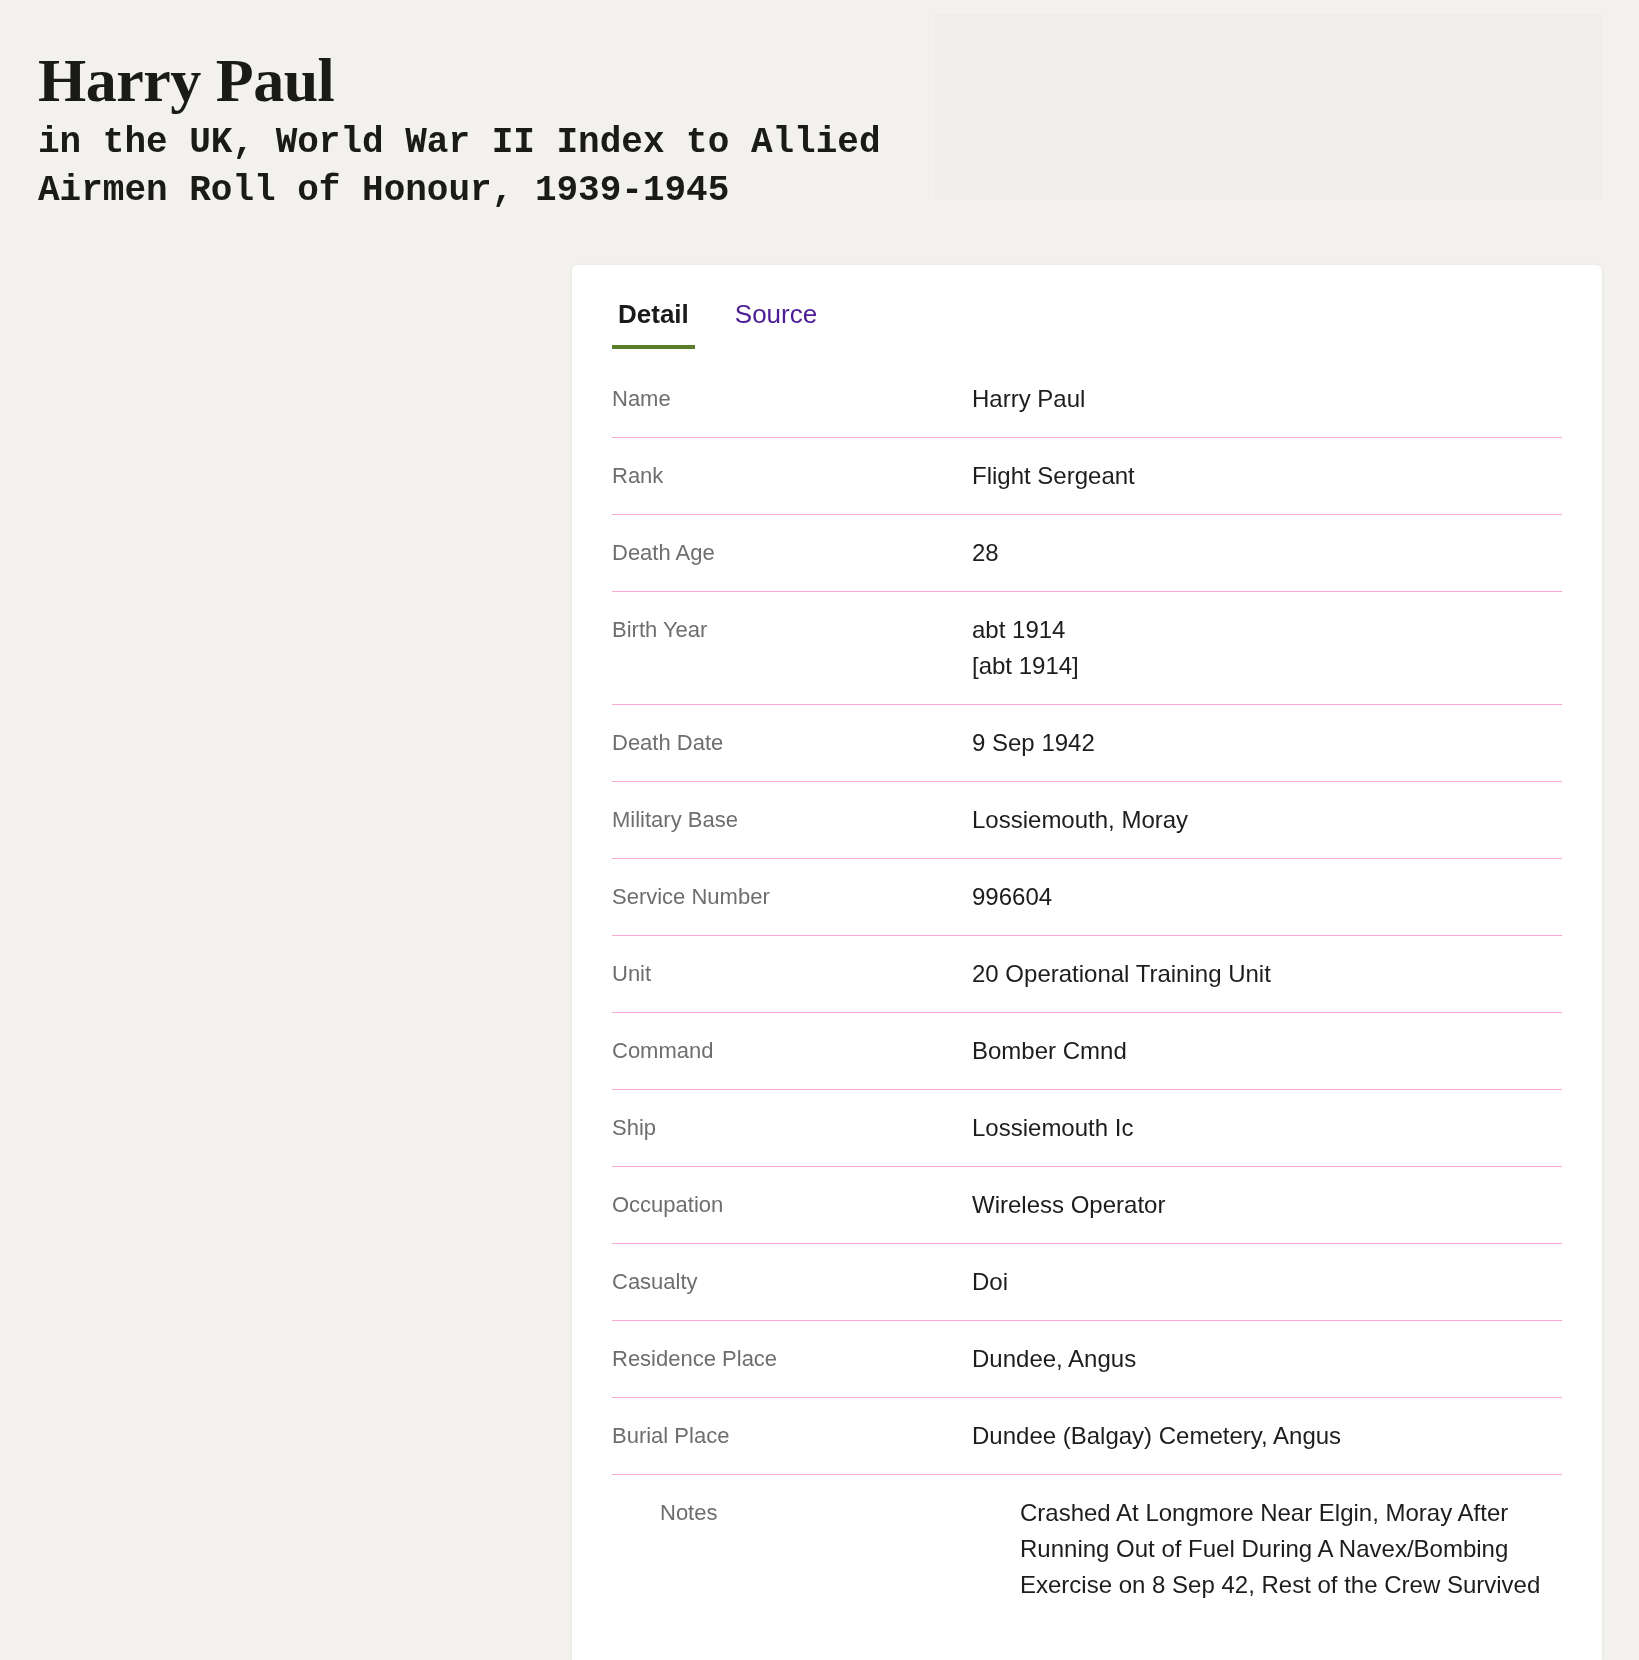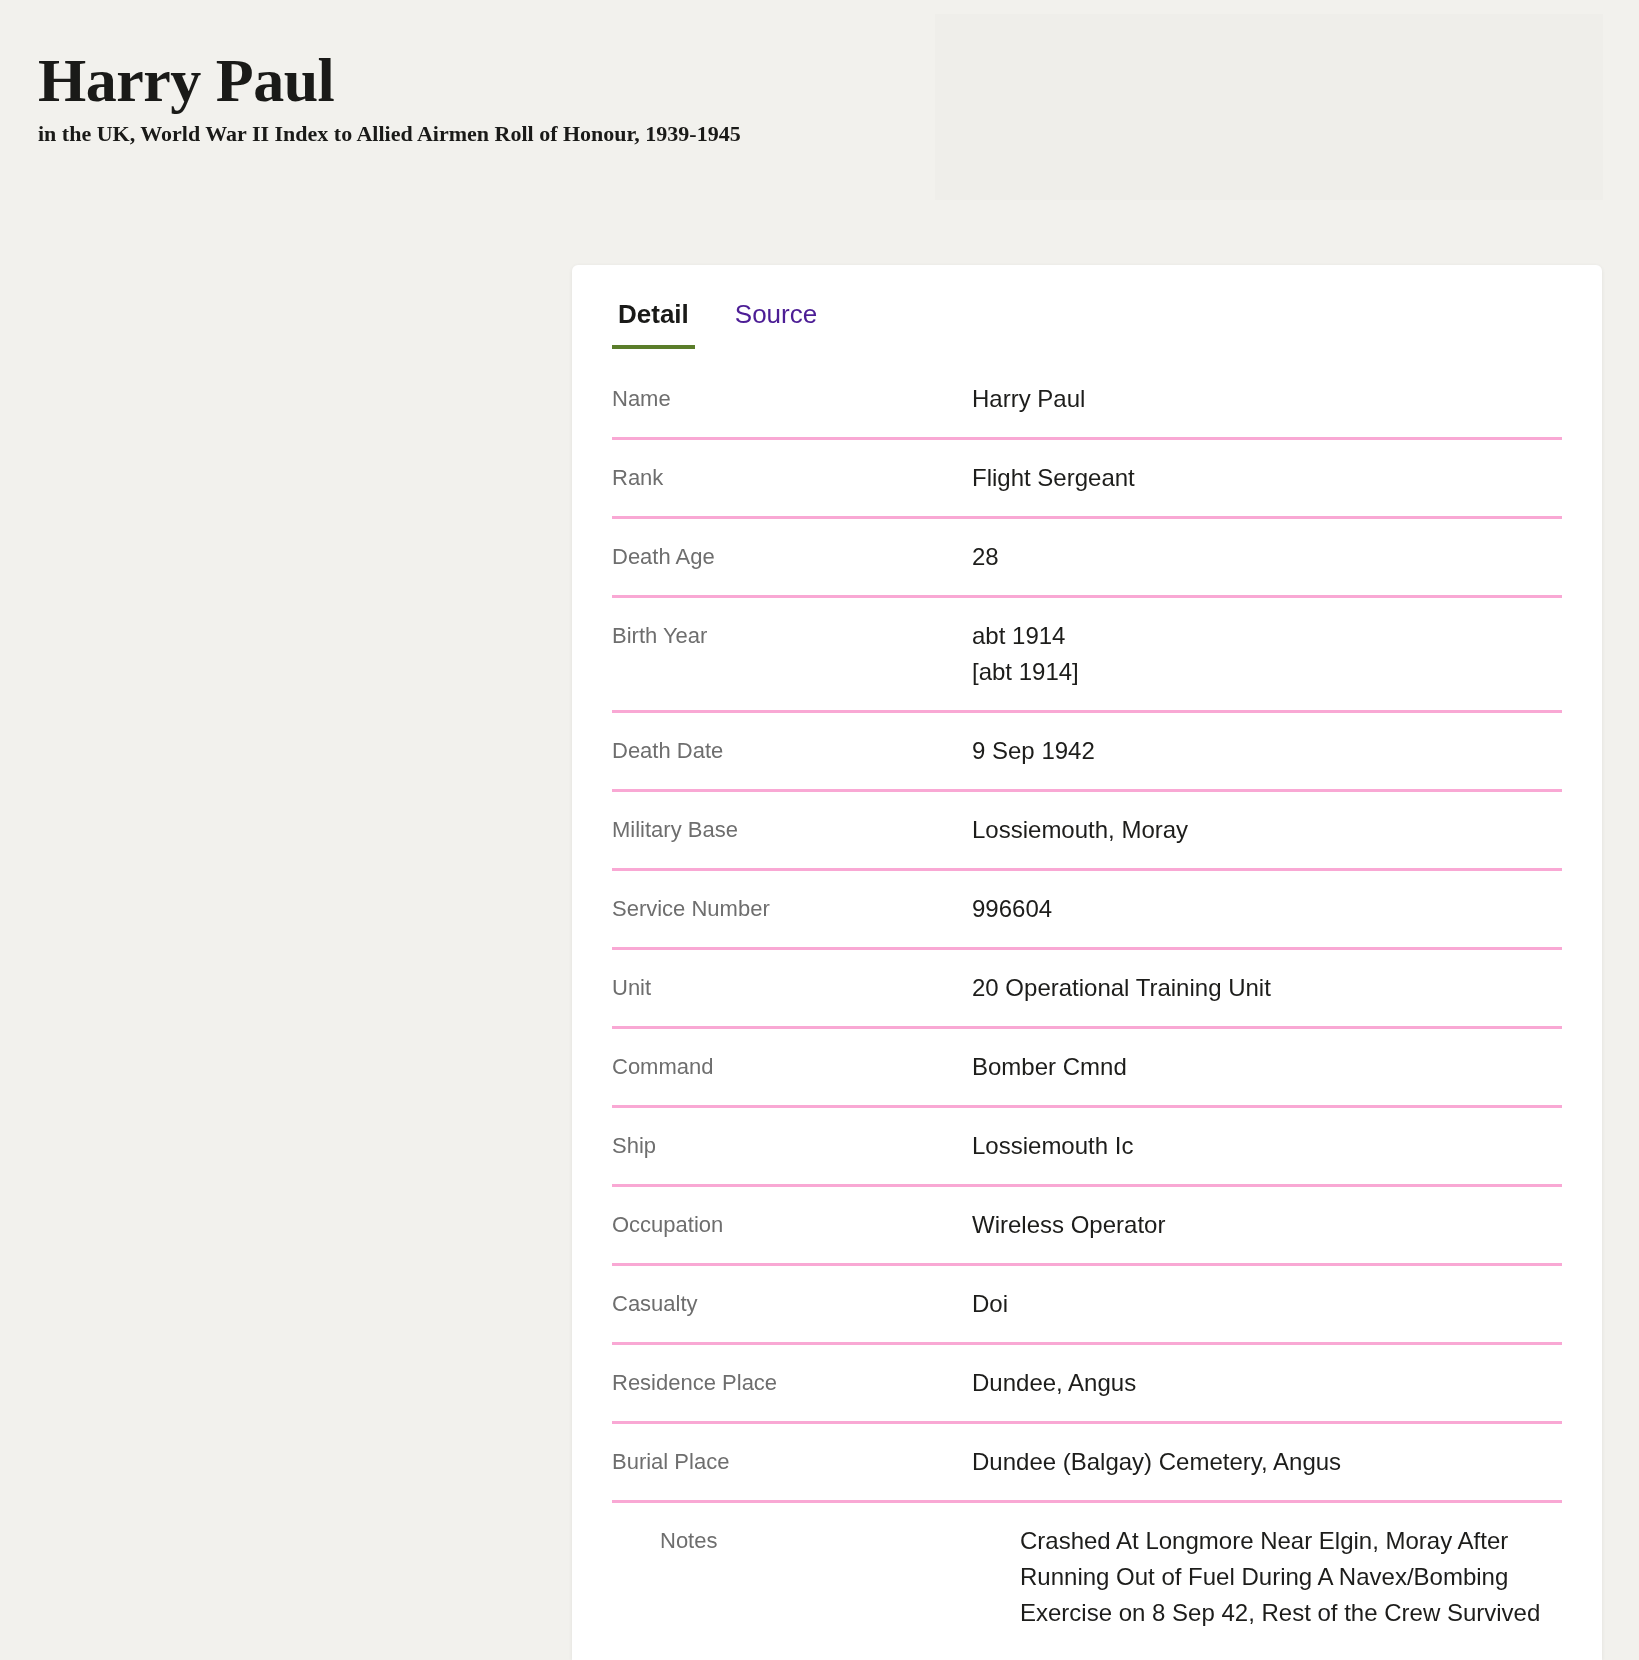--- a/index.html
+++ b/index.html
@@ -26,23 +26,23 @@
   .person-name {
     font-family: "Liberation Serif", serif;
     font-weight: bold;
     font-size: 62px;
     line-height: 1.05;
     color: #1a1a18;
     letter-spacing: -0.5px;
     margin: 0 0 6px 0;
   }
   .person-subtitle {
-    font-family: Liberation Serif, serif;
+    font-family: Liberation Mono, monospace;
     font-weight: bold;
-    font-size: 22px;
+    font-size: 36px;
     line-height: 1.32;
     color: #1a1a18;
     margin: 0;
     max-width: 880px;
   }
 
   
   .media-placeholder {
     position: absolute;
     left: 935px;
@@ -90,21 +90,21 @@
     border-bottom: 4px solid #5a7d2a;
   }
 
   .facts {
     padding: 12px 0 0 0;
     margin: 0 40px 0 40px;
   }
   .fact-row {
     display: flex;
     align-items: flex-start;
-    border-bottom: 3px solid #f9a8d4;
+    border-bottom: 1px solid #f9a8d4;
     padding: 20px 0 20px 0;
     min-height: 30px;
   }
   .fact-row:last-child {
     border-bottom: none;
     margin-left: 48px;
   }
   .fact-label {
     width: 360px;
     flex: 0 0 360px;

